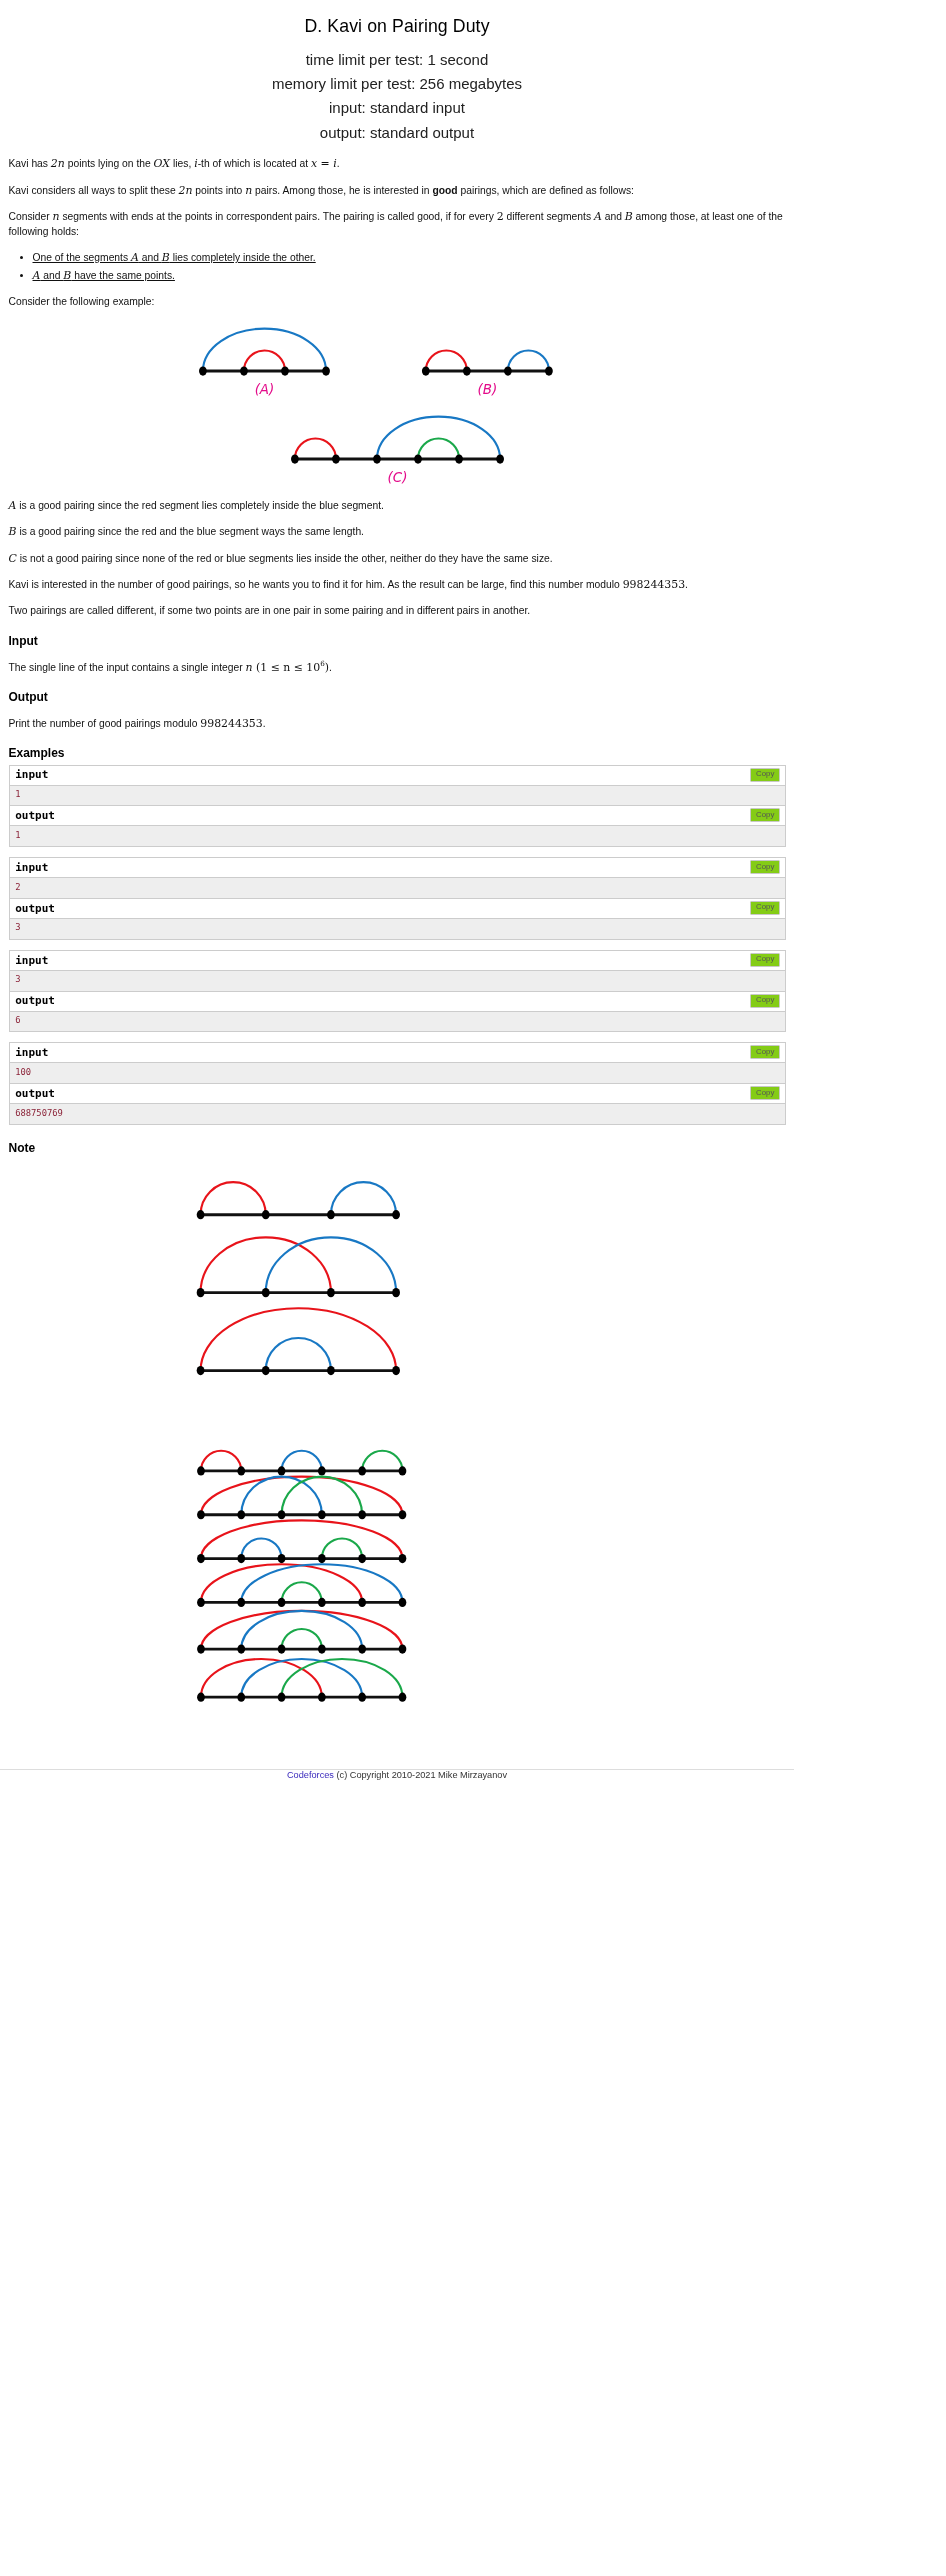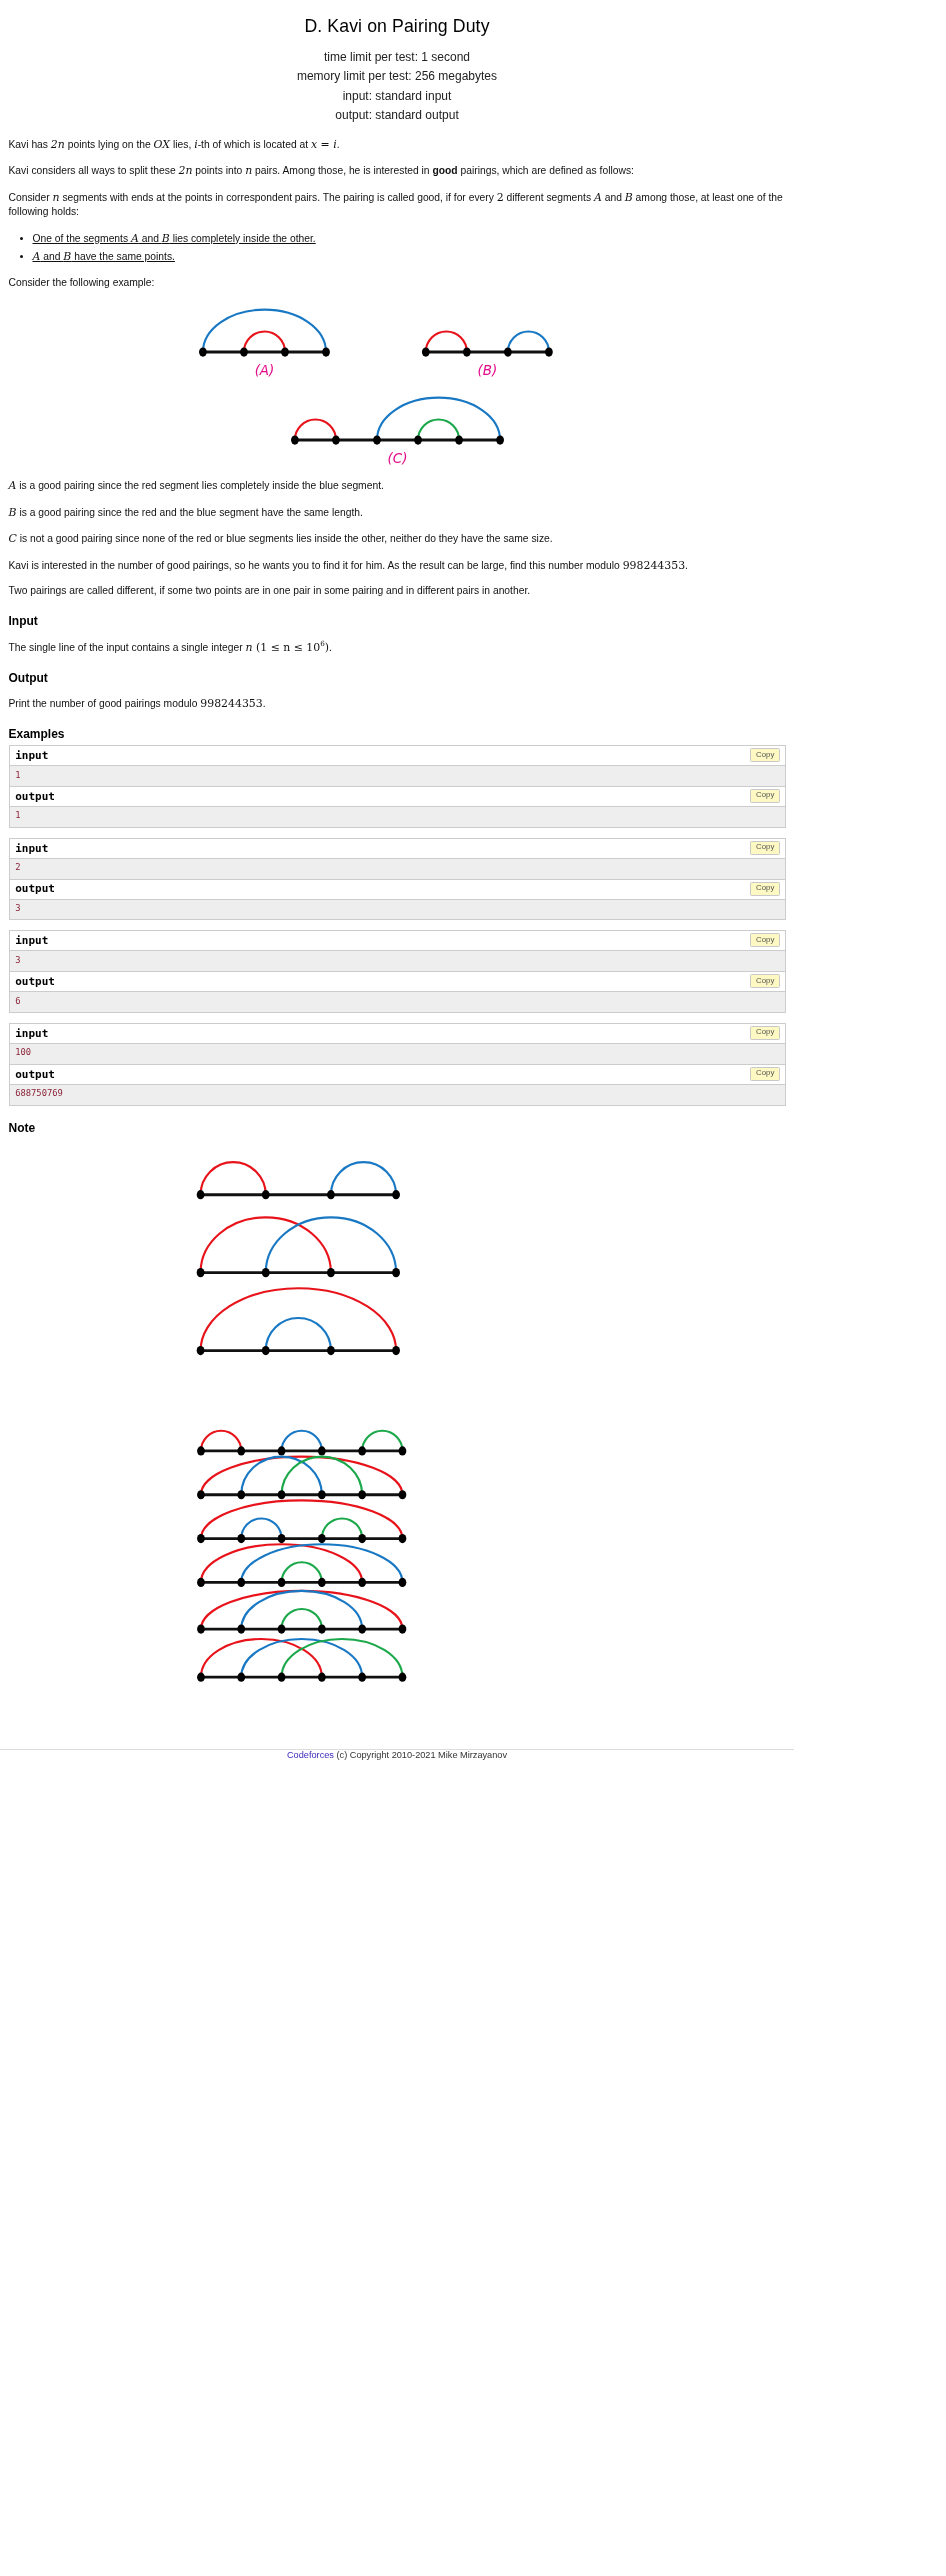--- a/index.html
+++ b/index.html
@@ -16,21 +16,21 @@
 
   
   .problem-header { text-align: center; padding-top: 15.6px; }
   .problem-title {
     font-size: 17.7px;
     font-weight: normal;
     margin: 0 0 11.3px 0;
     letter-spacing: 0.1px;
     color: #000;
   }
-  .limit-line { font-size: 12px; line-height: 1.62; color: #222; }
+  .limit-line { font-size: 15px; line-height: 1.62; color: #222; }
 
   
   .statement { padding: 0 8.5px 0 8.5px; }
   .statement p { margin: 11.3px 0; line-height: 1.38; }
   .statement ul { margin: 8.5px 0 8.5px 0; padding-left: 24px; }
   .statement li { margin: 2.8px 0; line-height: 1.4; text-decoration: underline; }
   .mono-strong { font-weight: bold; }
 
   
   .mjx { font-family: "DejaVu Serif", "Liberation Serif", serif; font-style: italic; font-size: 1.06em; }
@@ -64,21 +64,21 @@
     font-weight: bold;
     color: #000;
     height: 20px;
     line-height: 14px;
   }
   .copy-btn {
     position: absolute;
     right: 4.2px;
     top: 2.1px;
     border: 0.7px solid #c8c8c8;
-    background: #fef9c3;
+    background: #84cc16;
     color: #555;
     font-family: "Liberation Sans", sans-serif;
     font-size: 7.8px;
     font-weight: normal;
     padding: 1.4px 5px 2.1px 5px;
     border-radius: 1.4px;
     cursor: pointer;
     line-height: 8.5px;
   }
   .io-body {
@@ -167,21 +167,21 @@
             <ellipse cx="301" cy="72" rx="5.5" ry="6.5" fill="#000000"></ellipse>
             <ellipse cx="359" cy="72" rx="5.5" ry="6.5" fill="#000000"></ellipse>
             <ellipse cx="417" cy="72" rx="5.5" ry="6.5" fill="#000000"></ellipse>
             <ellipse cx="475" cy="72" rx="5.5" ry="6.5" fill="#000000"></ellipse>
             <text x="330" y="104" text-anchor="middle" fill="#e30b8a" font-family="&quot;DejaVu Sans&quot;, sans-serif" font-size="19" font-style="italic">(C)</text>
           </g>
       </svg>
     </div>
 
     <p><span class="mjx">A</span><span> is a good pairing since the red segment lies completely inside the blue segment.</span></p>
-    <p><span class="mjx">B</span><span> is a good pairing since the red and the blue segment have the same length.</span></p>
+    <p><span class="mjx">B</span><span> is a good pairing since the red and the blue segment ways the same length.</span></p>
     <p><span class="mjx">C</span><span> is not a good pairing since none of the red or blue segments lies inside the other, neither do they have the same size.</span></p>
 
     <p><span>Kavi is interested in the number of good pairings, so he wants you to find it for him. As the result can be large, find this number modulo </span><span class="mjx-num">998244353</span><span>.</span></p>
 
     <p>Two pairings are called different, if some two points are in one pair in some pairing and in different pairs in another.</p>
 
     <div class="section-title tight">Input</div>
     <p class="section-body"><span>The single line of the input contains a single integer </span><span class="mjx">n</span><span class="mjx-num"><span> (1 ≤ n ≤ 10</span><sup>6</sup><span>)</span></span><span>.</span></p>
 
     <div class="section-title tight">Output</div>

